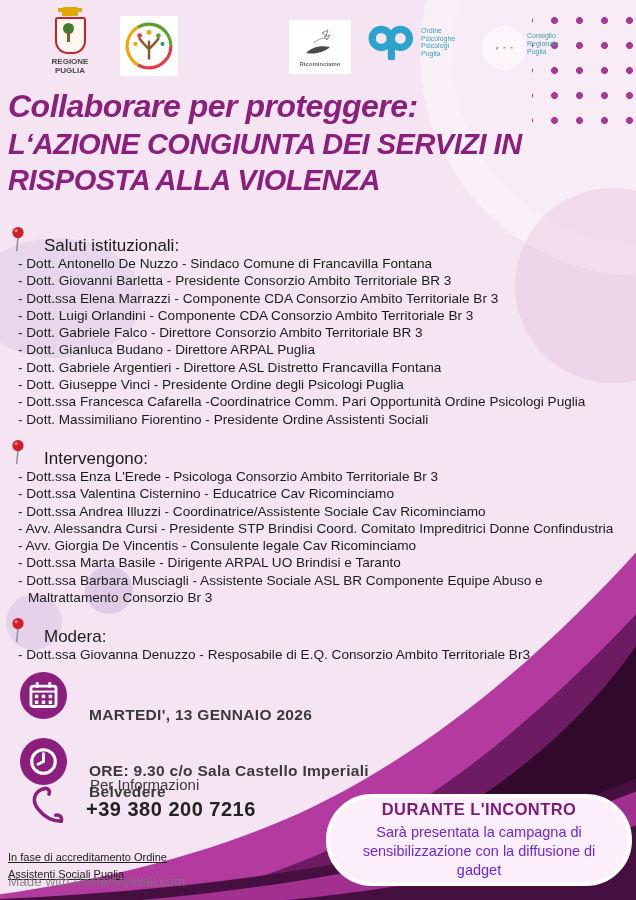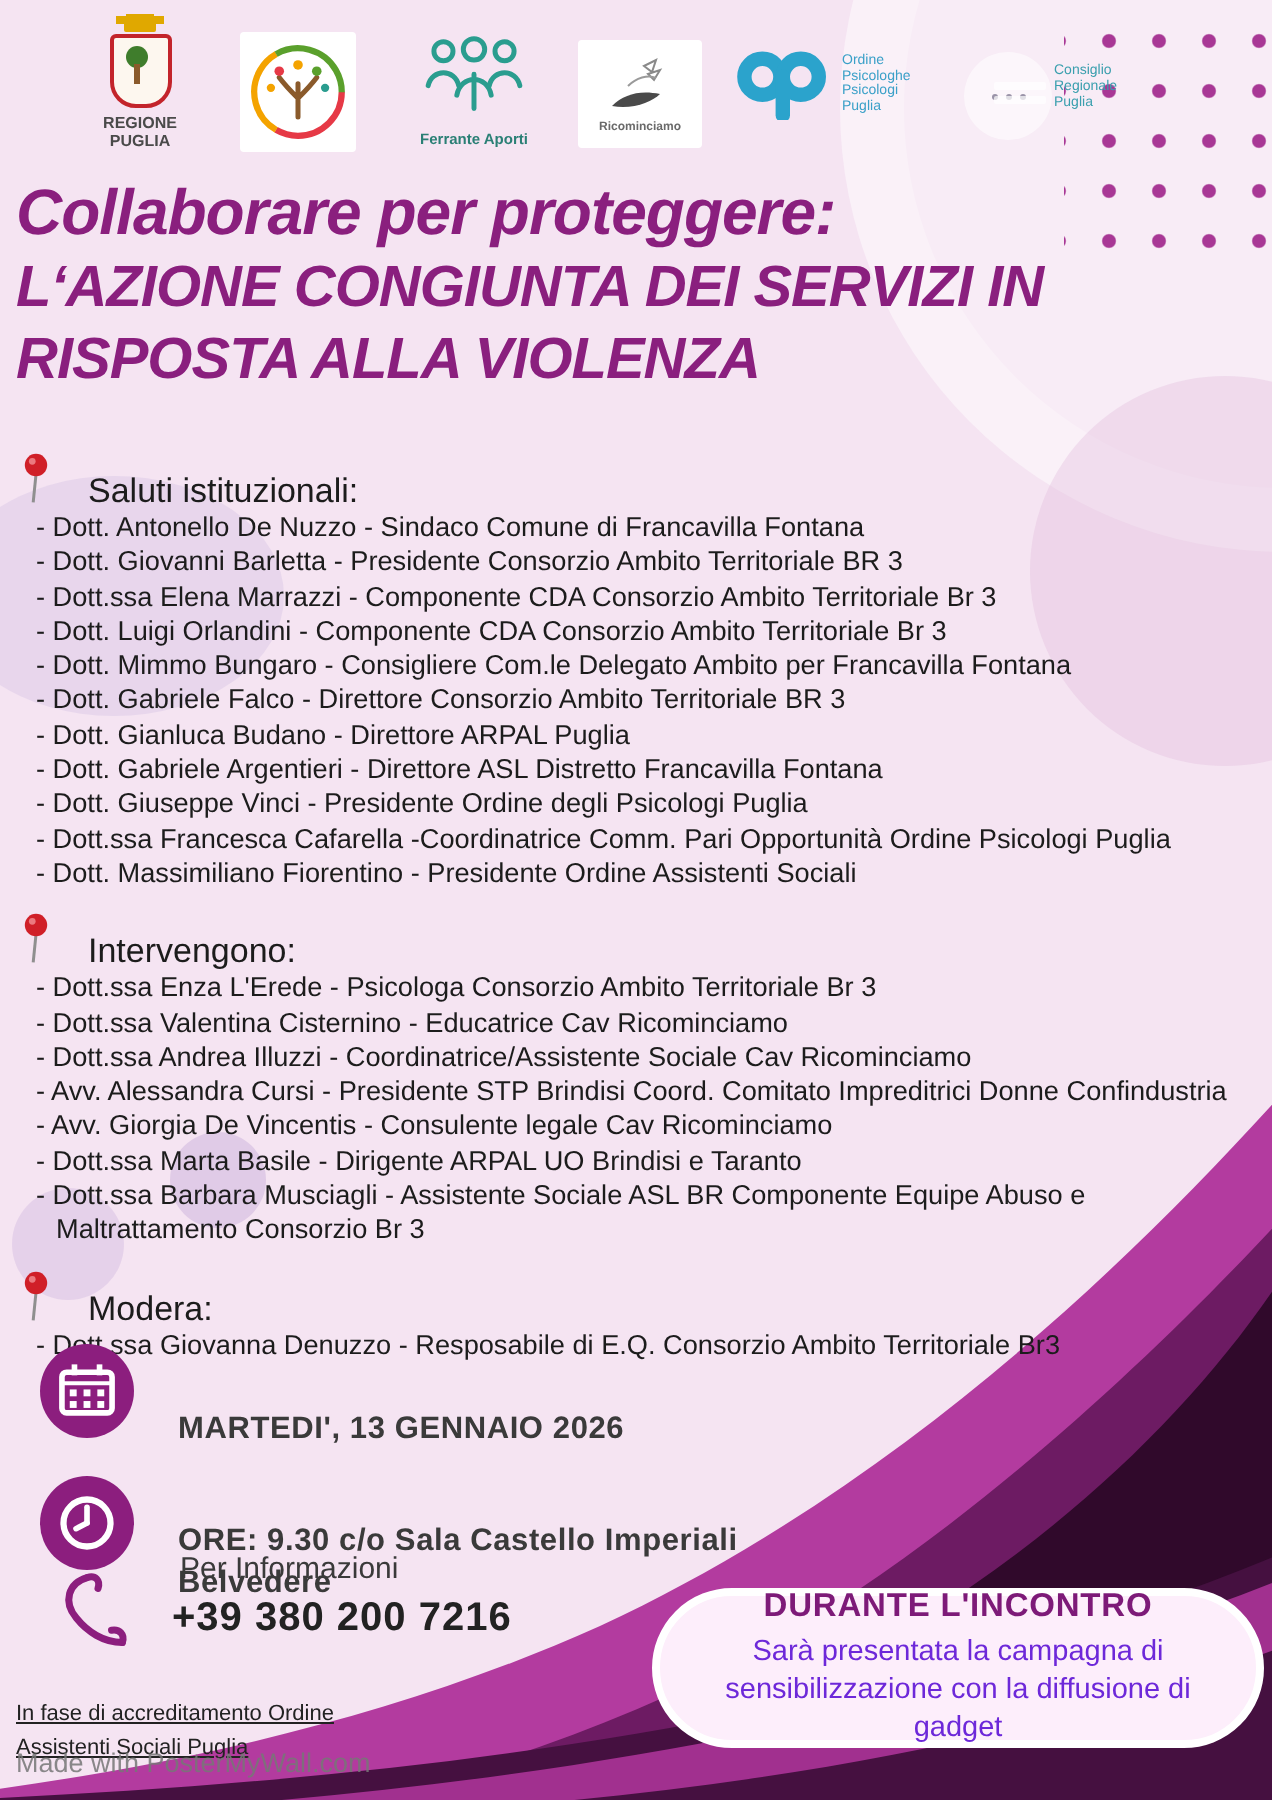--- a/index.html
+++ b/index.html
@@ -62,21 +62,21 @@
   .round-icon{width:47px;height:47px;flex:0 0 auto;}
   .detail-text{font-size:15.5px;font-weight:bold;color:#3a3a3a;letter-spacing:.3px;margin-top:40px;}
   .time-text{width:310px;line-height:21px;}
   .info-label{position:absolute;left:90px;top:776px;font-size:15px;color:#3a3a3a;z-index:5;}
   .phone-icon{position:absolute;left:26px;top:782px;z-index:5;}
   .phone-number{position:absolute;left:86px;top:798px;font-size:20px;font-weight:bold;color:#222;z-index:5;letter-spacing:.5px;}
   
   .accreditation{position:absolute;left:8px;top:849px;z-index:6;font-size:11px;line-height:17px;color:#222;width:200px;text-decoration:underline;}
   .watermark{position:absolute;left:8px;top:874px;z-index:6;font-size:13.5px;color:#777;opacity:.85;}
   
-  .highlight-box{position:absolute;left:326px;top:794px;width:306px;height:80px;z-index:7;
+  .highlight-box{position:absolute;left:326px;top:794px;width:306px;height:92px;z-index:7;
     background:#fdeefb;border:4px solid #fff;border-radius:46px;box-sizing:border-box;
     display:flex;flex-direction:column;align-items:center;justify-content:center;text-align:center;padding:0 14px;}
   .highlight-title{font-size:16.5px;font-weight:bold;color:#7d1a78;letter-spacing:.4px;margin-bottom:4px;}
   .highlight-body{font-size:14.5px;line-height:19px;color:#6d28d9;}
 </style>
 </head>
 <body>
 
 <div id="poster">
 
@@ -113,33 +113,20 @@
       <circle cx="24" cy="24" r="21" fill="none" stroke="#5aa02c" stroke-width="3" stroke-dasharray="44 88" transform="rotate(240 24 24)"></circle>
       <path d="M24 36 L24 20 M24 27 C20 23,18 21,15 17 M24 27 C28 23,30 21,33 17" fill="none" stroke="#8a5a2b" stroke-width="2.4" stroke-linecap="round"></path>
       <circle cx="15" cy="14" r="2.3" fill="#e63946"></circle>
       <circle cx="24" cy="11" r="2.3" fill="#f4a300"></circle>
       <circle cx="33" cy="14" r="2.3" fill="#5aa02c"></circle>
       <circle cx="11" cy="22" r="2" fill="#f4a300"></circle>
       <circle cx="37" cy="22" r="2" fill="#2a9d8f"></circle>
     </svg>
   </div>
 
-  <div class="logo" style="left:202px;top:18px;width:70px;">
-    <svg width="62" height="42" viewBox="0 0 60 44">
-      <g fill="none" stroke="#2a9d8f" stroke-width="2.6" stroke-linecap="round">
-        <circle cx="14" cy="8" r="5"></circle>
-        <circle cx="30" cy="7" r="5.6"></circle>
-        <circle cx="46" cy="8" r="5"></circle>
-        <path d="M6 26 C8 17,20 17,22 26"></path>
-        <path d="M21 31 C23 20,37 20,39 31 M30 20 L30 38"></path>
-        <path d="M38 26 C40 17,52 17,54 26"></path>
-      </g>
-    </svg>
-    <div class="logo-caption" style="font-size:7.5px;color:#2a7f75;">Ferrante Aporti</div>
-  </div>
 
   <div class="logo whitebox" style="left:289px;top:20px;width:62px;height:54px;">
     <svg width="40" height="32" viewBox="0 0 40 32">
       <path d="M6 26 C12 20,20 18,30 20 C26 24,16 28,6 26 Z" fill="#4a4a4a"></path>
       <path d="M22 6 L28 3 L26 9 Z M24 10 L30 8 L27 13 Z" fill="none" stroke="#8a8a8a" stroke-width="1"></path>
       <path d="M14 16 C18 12,24 10,28 12" fill="none" stroke="#9a9a9a" stroke-width="1"></path>
     </svg>
     <div class="logo-caption" style="font-size:6px;color:#6a6a6a;margin-top:2px;">Ricominciamo</div>
   </div>
 
@@ -183,21 +170,20 @@
           <circle cx="8" cy="7" r="6" fill="#d01f28"></circle>
           <circle cx="6" cy="5" r="1.8" fill="#f08a8e" opacity="0.85"></circle>
         </svg>
         <span>Saluti istituzionali:</span>
       </div>
       <div class="list">
           <div class="list-line">- Dott. Antonello De Nuzzo - Sindaco Comune di Francavilla Fontana</div>
           <div class="list-line">- Dott. Giovanni Barletta - Presidente Consorzio Ambito Territoriale BR 3</div>
           <div class="list-line">- Dott.ssa Elena Marrazzi - Componente CDA Consorzio Ambito Territoriale Br 3</div>
           <div class="list-line">- Dott. Luigi Orlandini - Componente CDA Consorzio Ambito Territoriale Br 3</div>
-          <div class="list-line">- Dott. Mimmo Bungaro - Consigliere Com.le Delegato Ambito per Francavilla Fontana</div>
           <div class="list-line">- Dott. Gabriele Falco -  Direttore Consorzio Ambito Territoriale BR 3</div>
           <div class="list-line">- Dott. Gianluca Budano - Direttore ARPAL Puglia</div>
           <div class="list-line">- Dott. Gabriele Argentieri  - Direttore ASL Distretto Francavilla Fontana</div>
           <div class="list-line">- Dott. Giuseppe Vinci - Presidente Ordine degli Psicologi Puglia</div>
           <div class="list-line">- Dott.ssa Francesca Cafarella -Coordinatrice Comm. Pari Opportunità Ordine Psicologi Puglia</div>
           <div class="list-line">- Dott. Massimiliano Fiorentino - Presidente Ordine Assistenti Sociali</div>
         </div>
     </div>
 
     <div class="section">

